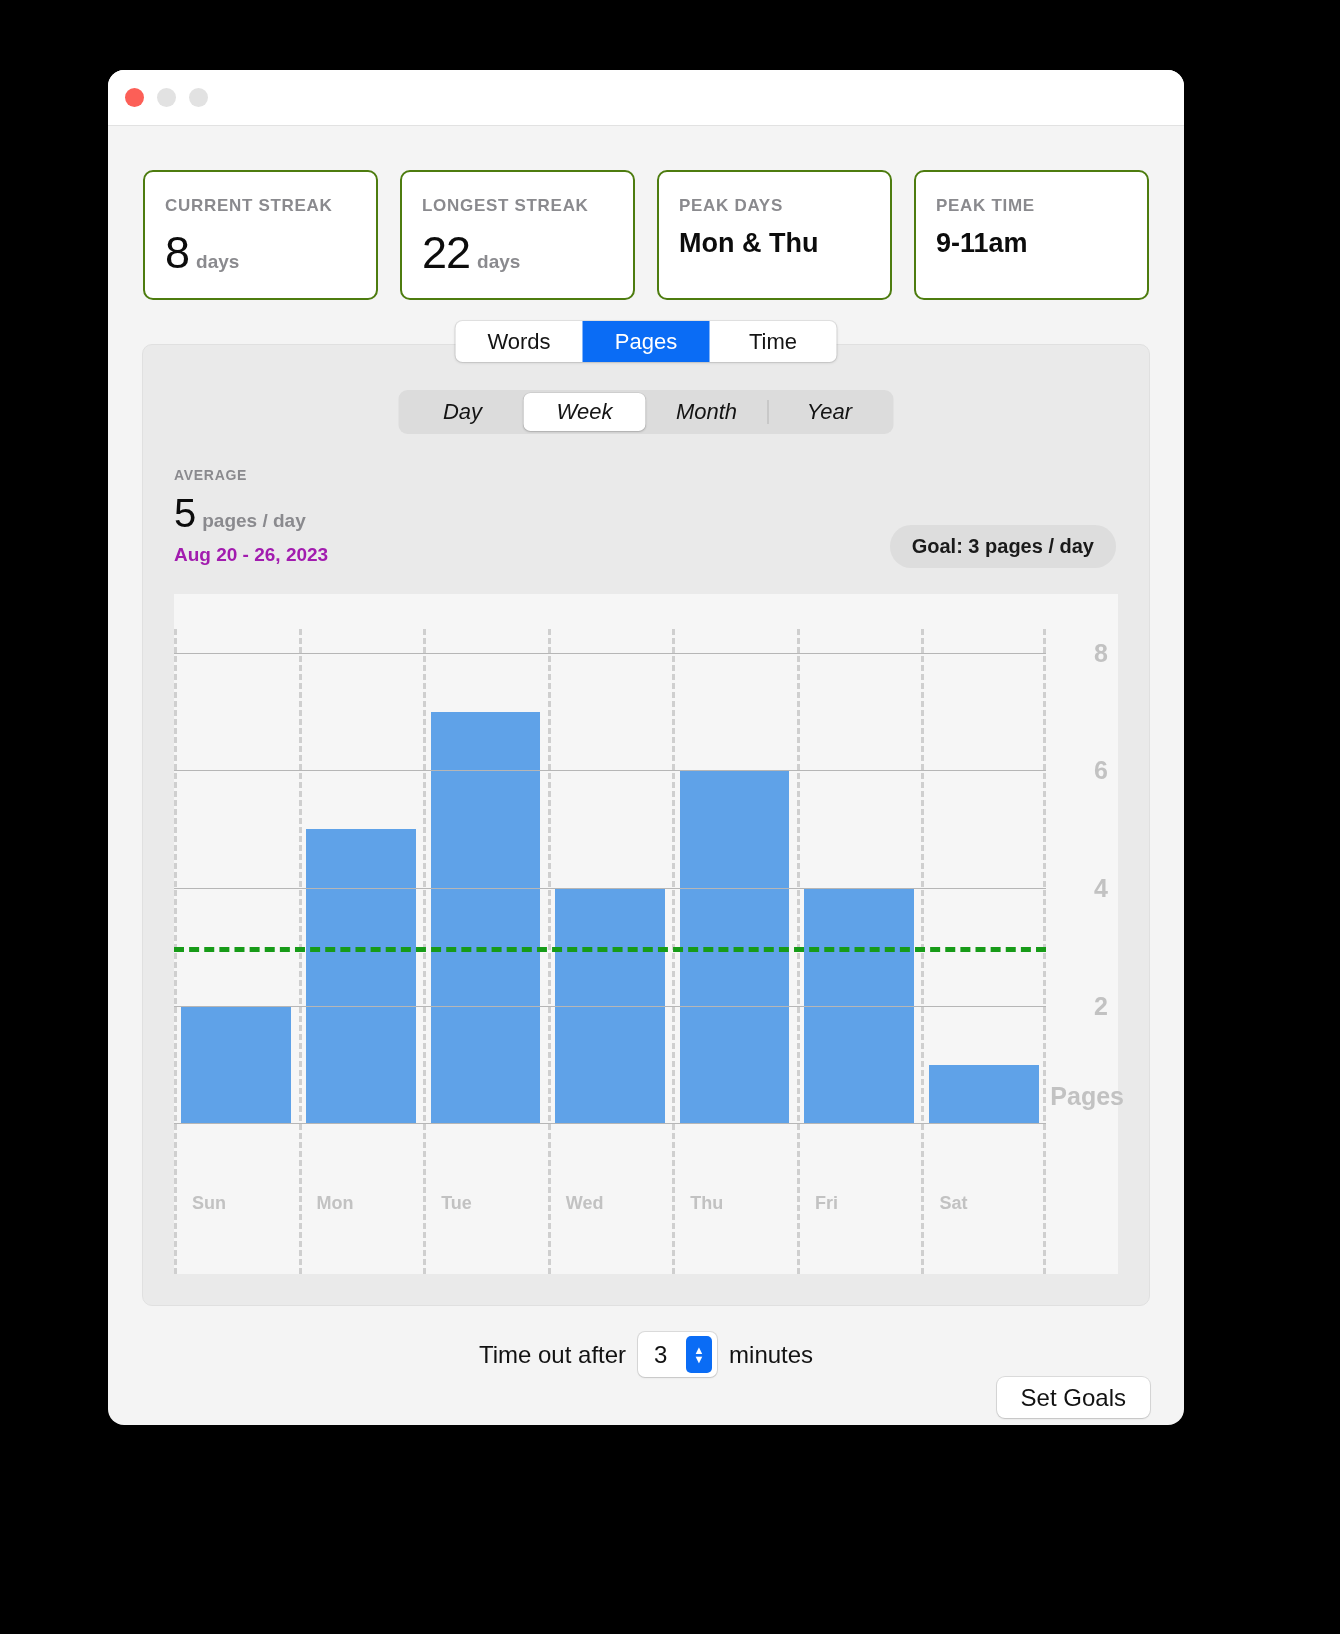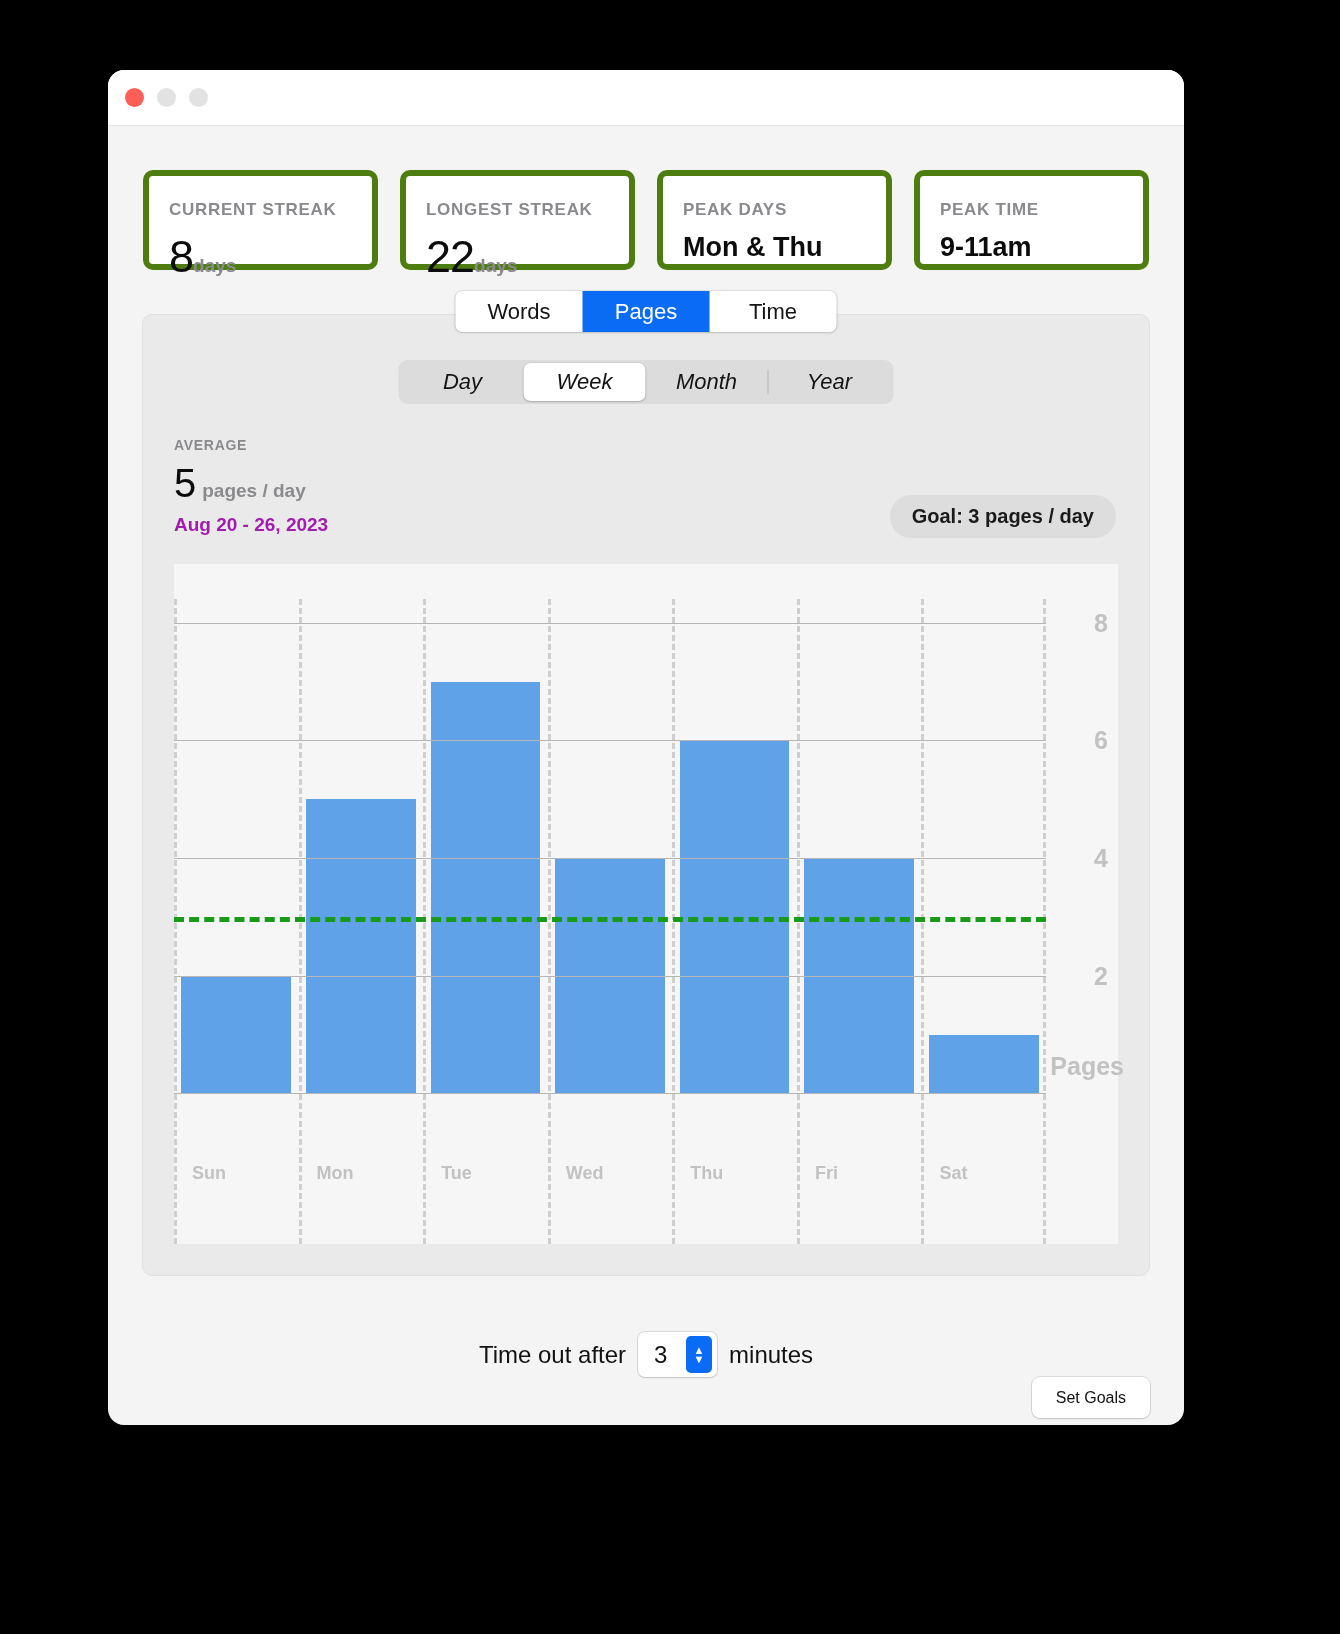--- a/index.html
+++ b/index.html
@@ -39,23 +39,23 @@
   .traffic.max   { background: #e2e2e2; }
 
   
   #stats {
     display: flex;
     gap: 22px;
     padding: 44px 35px 0 35px;
   }
   .card {
     flex: 1;
-    height: 100px;
-    background: #ffffff;
-    border: 6px solid #4d7c0f;
+    height: 130px;
+    background: #ffffff;
+    border: 2px solid #4d7c0f;
     border-radius: 10px;
     padding: 24px 0 0 20px;
   }
   .card-label {
     font-size: 17px;
     font-weight: bold;
     letter-spacing: 0.7px;
     color: #8a8a8e;
   }
   .card-value {
@@ -67,20 +67,21 @@
     font-size: 45px;
     color: #0c0c0c;
     line-height: 1;
     letter-spacing: -1px;
   }
   .card-num.small { font-size: 27px; font-weight: bold; letter-spacing: 0; }
   .card-unit {
     font-size: 19px;
     font-weight: bold;
     color: #8a8a8e;
+    margin-left: 7px;
   }
 
   
   #panel {
     position: relative;
     margin: 44px 34px 0 34px;
     background: #eaeaea;
     border: 1px solid #e0e0e0;
     border-radius: 10px;
     height: 962px;
@@ -317,21 +318,21 @@
     line-height: 9px;
   }
   #set-goals {
     margin-left: auto;
     background: #ffffff;
     border-radius: 8px;
     box-shadow: 0 0 0 1px rgba(0,0,0,0.10), 0 1px 2px rgba(0,0,0,0.12);
     height: 41px;
     padding: 0 24px;
     display: flex; align-items: center;
-    font-size: 16px;
+    font-size: 24px;
     color: #121212;
   }
 </style>
 </head>
 <body>
 
 <div id="window">
 
   <div id="titlebar">
     <div class="traffic close"></div>

